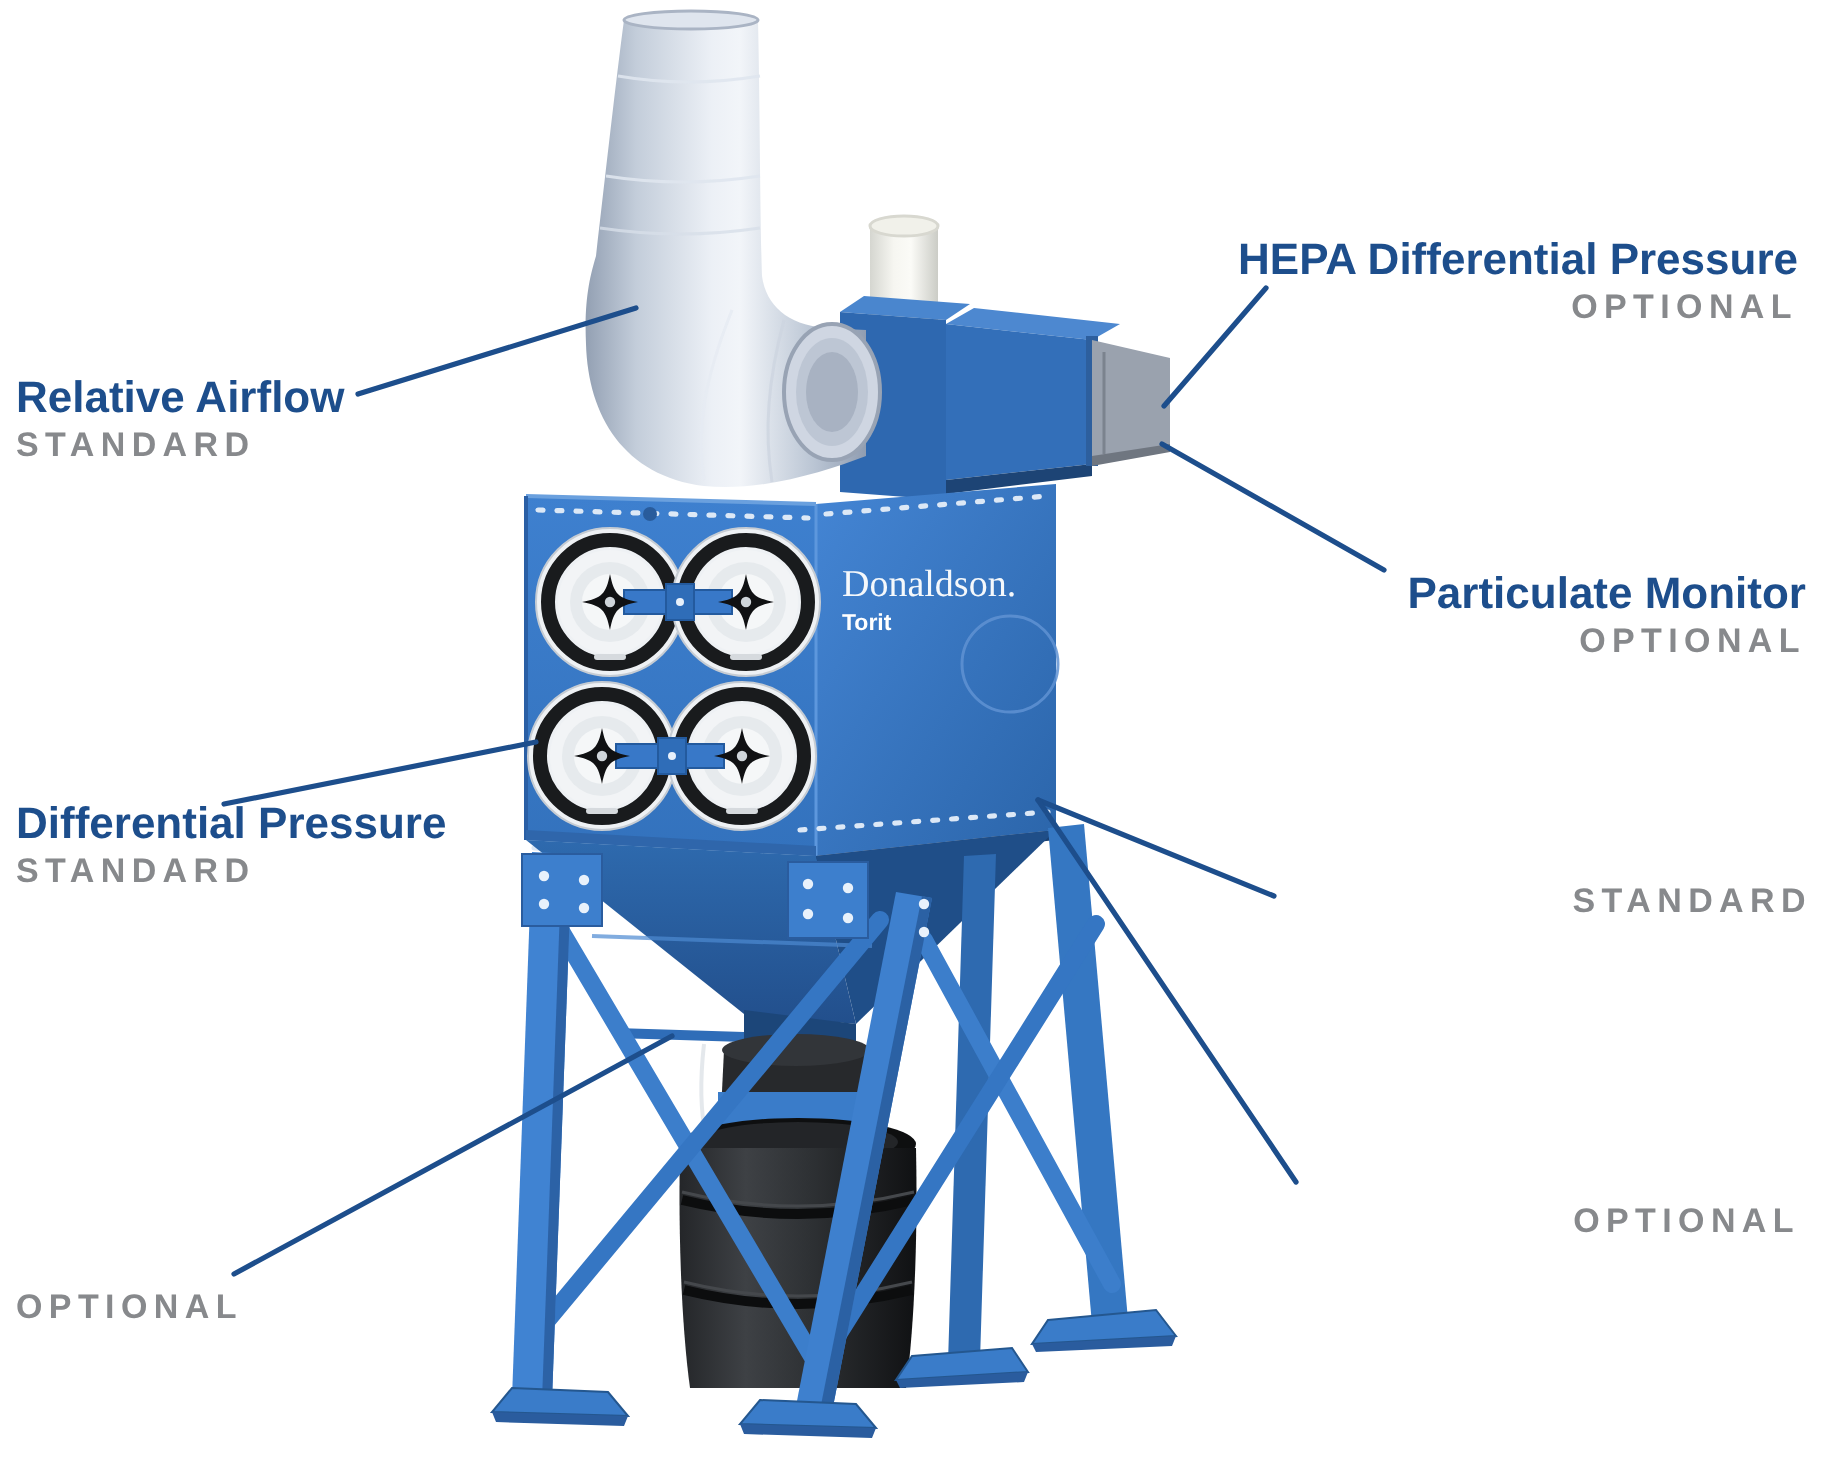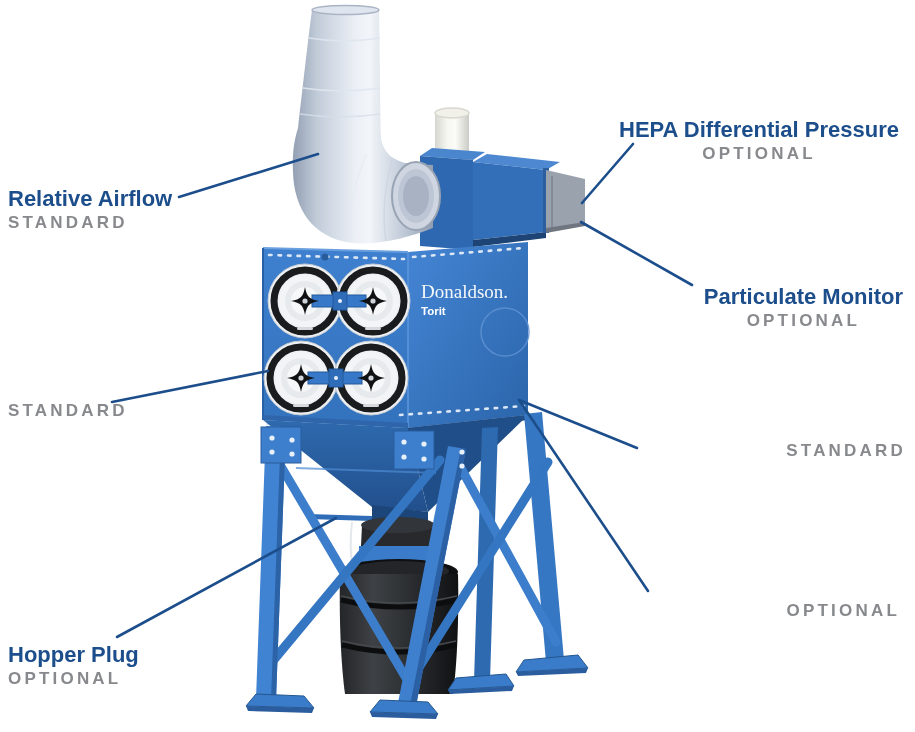--- a/index.html
+++ b/index.html
@@ -8,21 +8,21 @@
     --line-blue:#1d4e8c;
   }
   *{box-sizing:border-box;}
   html,body{margin:0;padding:0;background:#ffffff;}
   .canvas{
     position:relative;width:915px;height:732px;background:#ffffff;overflow:hidden;
     font-family:"Liberation Sans",sans-serif;
   }
   .machine-svg{position:absolute;left:0;top:0;}
   .callout{position:absolute;white-space:nowrap;}
-  .callout.right{text-align:center;}
+  .callout.right{text-align:right;}
   .c-title{
     font-size:22px;font-weight:700;color:var(--label-blue);line-height:25px;
     letter-spacing:0px;
   }
   .c-tier{
     font-size:17px;font-weight:700;color:var(--tier-gray);line-height:23px;
     letter-spacing:3.2px;
   }
   .logo-serif{font-family:"Liberation Serif",serif;}
   .logo-sans{font-family:"Liberation Sans",sans-serif;font-weight:bold;}
@@ -249,29 +249,29 @@
     <div class="c-title">HEPA Differential Pressure</div>
     <div class="c-tier">OPTIONAL</div>
   </div>
 
   <div class="callout right" style="right:12px;top:284px">
     <div class="c-title">Particulate Monitor</div>
     <div class="c-tier">OPTIONAL</div>
   </div>
 
   <div class="callout left" style="left:8px;top:399px">
+    <div class="c-title">Differential Pressure</div>
     <div class="c-tier">STANDARD</div>
   </div>
 
   <div class="callout right" style="right:9px;top:439px">
     <div class="c-tier">STANDARD</div>
   </div>
 
   <div class="callout right" style="right:15px;top:599px">
     <div class="c-tier">OPTIONAL</div>
   </div>
 
   <div class="callout left" style="left:8px;top:642px">
-    <div class="c-title">Hopper Plug</div>
     <div class="c-tier">OPTIONAL</div>
   </div>
 
 </div>
 
 </body></html>

